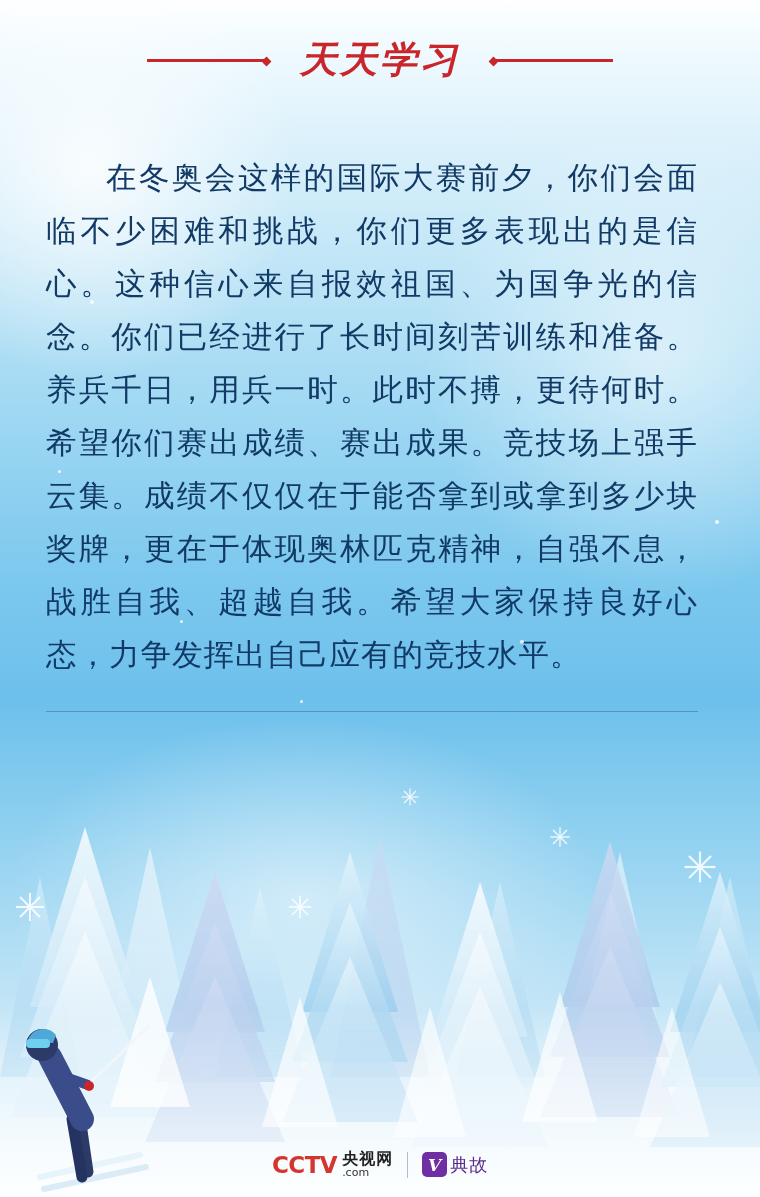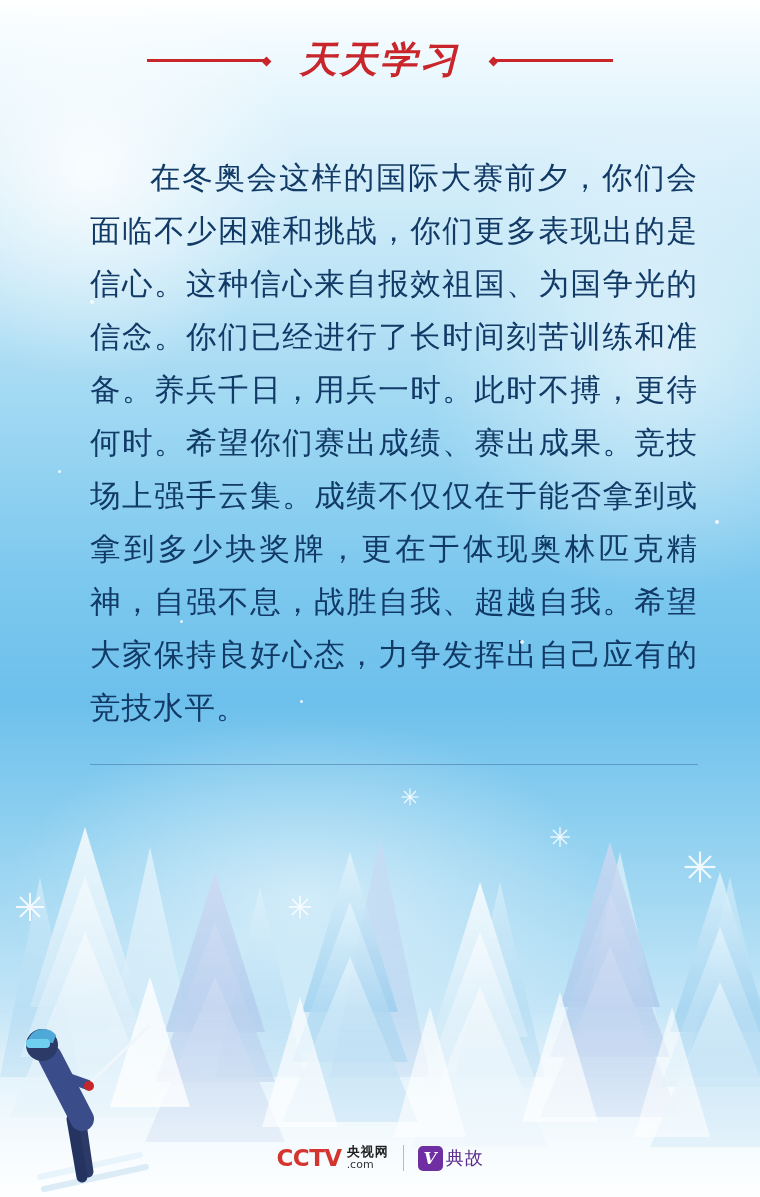--- a/index.html
+++ b/index.html
@@ -87,21 +87,21 @@
     font-weight: bold;
     color: #c8262b;
     letter-spacing: 3px;
     font-style: italic;
     white-space: nowrap;
   }
 
   
   .quote-wrap {
     position: relative;
-    margin: 8px 62px 0 90px;
+    margin: 8px 62px 0 46px;
   }
   .quote {
     font-family: "DejaVu Sans", "Liberation Sans", sans-serif;
     font-size: 30.5px;
     line-height: 53px;
     color: #123a66;
     text-align: justify;
     text-indent: 60px;
     letter-spacing: 1px;
     font-weight: 500;
@@ -128,21 +128,21 @@
     left: 0; right: 0; bottom: 0;
     height: 520px;
     pointer-events: none;
   }
   .forest svg { display: block; width: 100%; height: 100%; }
 
   
   .footer {
     position: absolute;
     left: 0; right: 0;
-    bottom: 26px;
+    bottom: 18px;
     display: flex;
     align-items: center;
     justify-content: center;
     gap: 14px;
   }
   .cctv {
     display: flex;
     align-items: center;
     gap: 5px;
   }
@@ -152,21 +152,21 @@
     font-size: 23px;
     color: #d4352f;
     letter-spacing: -0.5px;
   }
   .cctv-com {
     font-family: "DejaVu Sans", "Liberation Sans", sans-serif;
     font-size: 11px;
     color: #333;
     line-height: 1.05;
   }
-  .cctv-com b { display:block; font-size: 13px; color:#222; letter-spacing:1px;}
+  .cctv-com b { display:block; font-size: 16px; color:#222; letter-spacing:1px;}
   .divider-v {
     width: 1px; height: 26px;
     background: rgba(40,70,100,0.35);
   }
   .vdiangu {
     display: flex;
     align-items: center;
     gap: 3px;
   }
   .v-badge {

